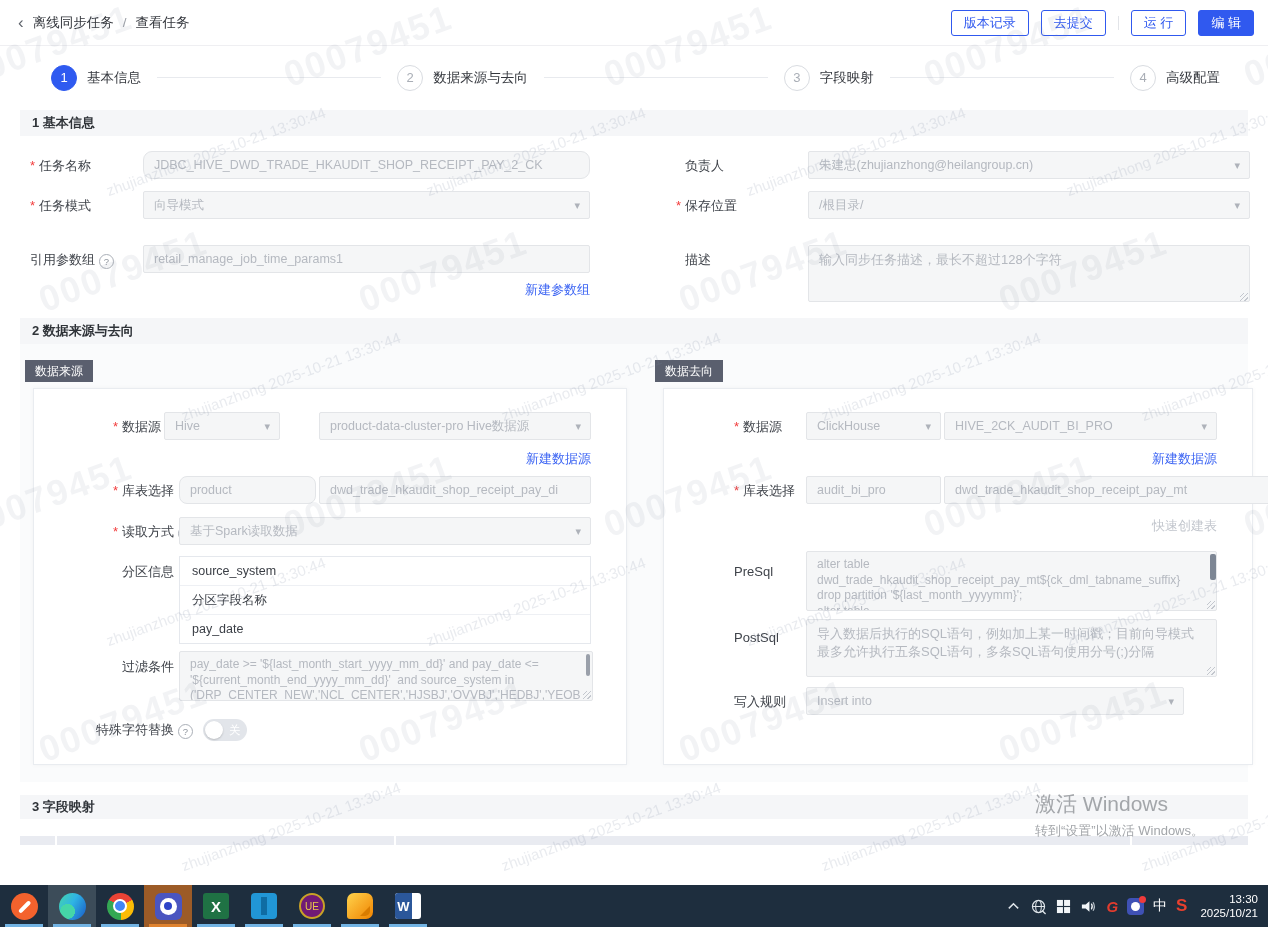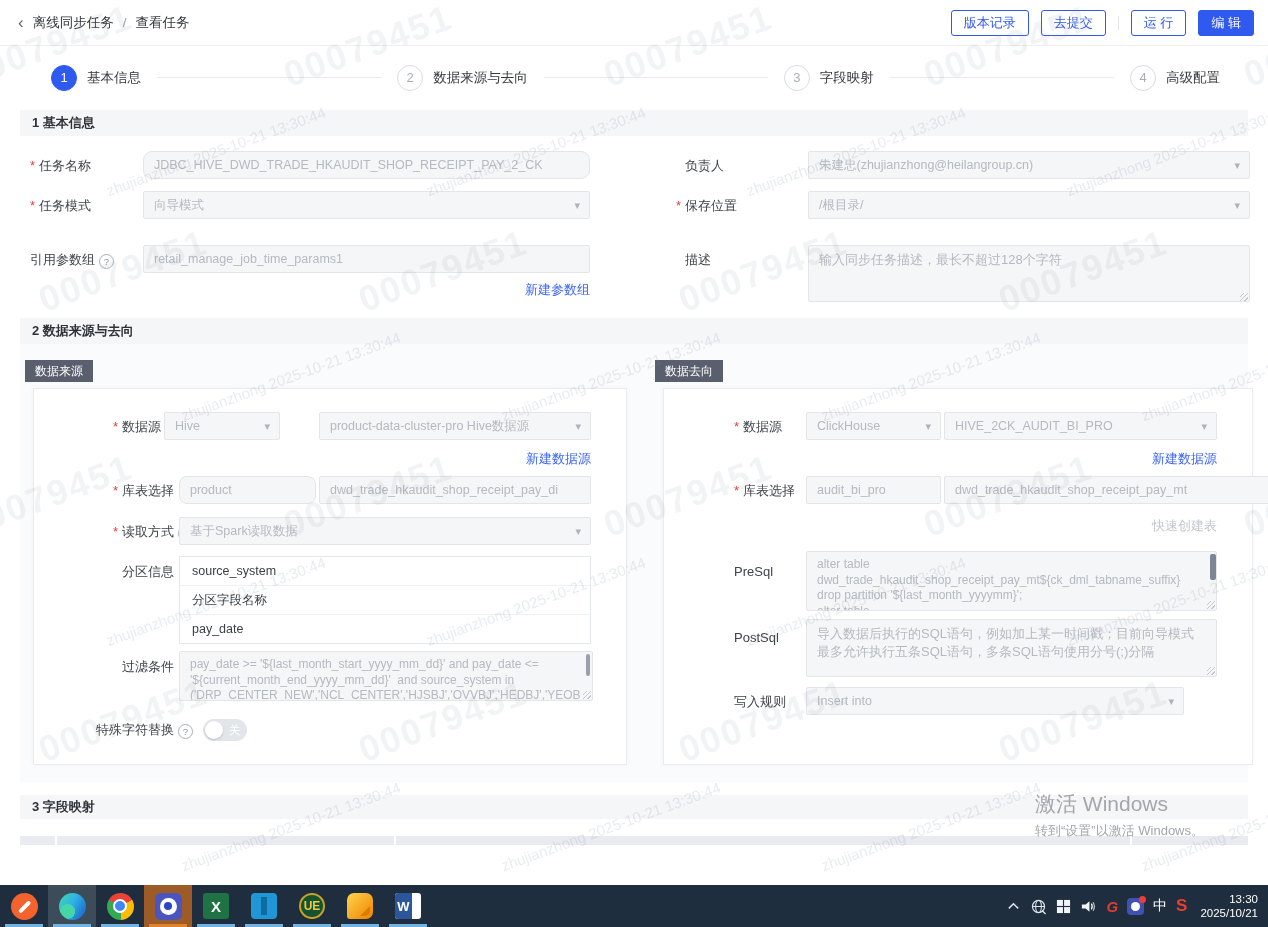--- a/index.html
+++ b/index.html
@@ -91,22 +91,22 @@
     background:conic-gradient(from -60deg,#ea4335 0 120deg,#fbbc05 0 240deg,#34a853 0 360deg);}
   .ic-chrome i{position:absolute;left:50%;top:50%;width:10px;height:10px;margin:-7px 0 0 -7px;
     border:2px solid #fff;border-radius:50%;background:#4285f4;}
   .ic-whale{width:27px;height:27px;border-radius:6px;background:#4a55c0;position:relative;}
   .ic-whale i{position:absolute;left:5px;top:5px;width:17px;height:17px;border-radius:50%;background:#fff;}
   .ic-whale b{position:absolute;left:9.5px;top:9.5px;width:8px;height:8px;border-radius:50%;background:#2d43c8;}
   .ic-excel{width:26px;height:26px;border-radius:3px;background:#1f7244;color:#fff;font-weight:bold;
     font-size:15px;display:flex;align-items:center;justify-content:center;}
   .ic-bluef{width:26px;height:26px;border-radius:4px;background:#2196d6;position:relative;}
   .ic-bluef i{position:absolute;left:10px;top:4px;width:6px;height:18px;background:#0f6ca3;}
-  .ic-ue{width:26px;height:26px;border-radius:50%;background:#14532d;border:2px solid #c9a227;box-sizing:border-box;
-    color:#e8c94a;font-weight:bold;font-size:12px;display:flex;align-items:center;justify-content:center;}
+  .ic-ue{width:26px;height:26px;border-radius:50%;background:#701a75;border:2px solid #c9a227;box-sizing:border-box;
+    color:#e8c94a;font-weight:normal;font-size:10px;display:flex;align-items:center;justify-content:center;}
   .ic-fox{width:26px;height:26px;border-radius:7px 7px 7px 3px;background:linear-gradient(135deg,#ffd34d,#f08300);position:relative;}
   .ic-fox::after{content:"";position:absolute;right:3px;bottom:3px;width:0;height:0;
     border-left:10px solid transparent;border-bottom:10px solid #d97c00;border-radius:0 0 5px 0;}
   .ic-word{width:26px;height:26px;border-radius:3px;background:#fff;position:relative;overflow:hidden;}
   .ic-word i{position:absolute;left:0;top:0;bottom:0;width:17px;background:#2b579a;color:#fff;font-style:normal;
     font-weight:bold;font-size:13px;display:flex;align-items:center;justify-content:center;}
   .tray{position:absolute;right:4px;top:885px;height:42px;display:flex;align-items:center;gap:9px;z-index:101;}
   .tray svg{display:block;}
   .tray-item{cursor:pointer;display:flex;align-items:center;justify-content:center;position:relative;}
   .tray-g{color:#e23c2e;font-weight:bold;font-size:15px;font-style:italic;}

